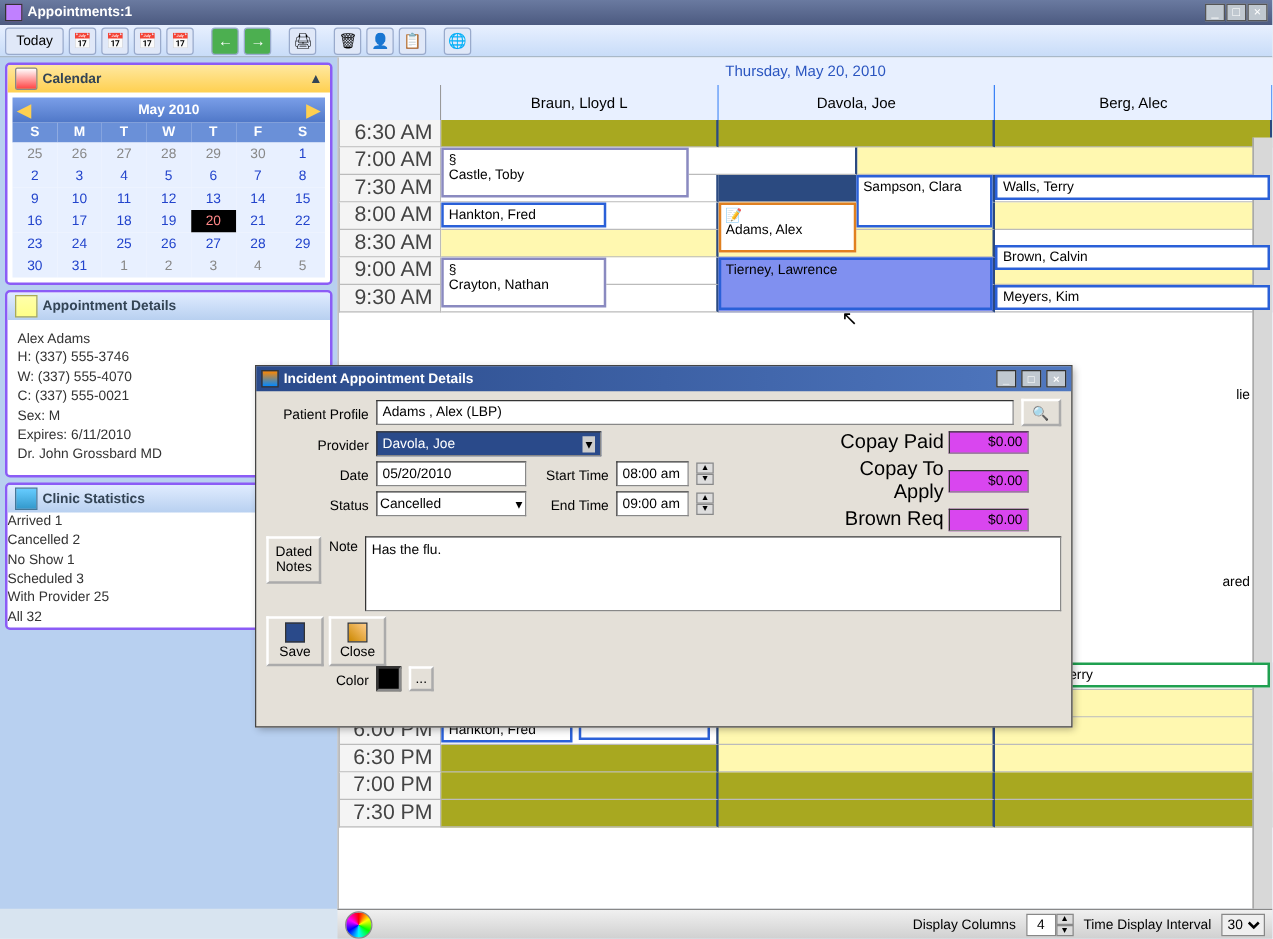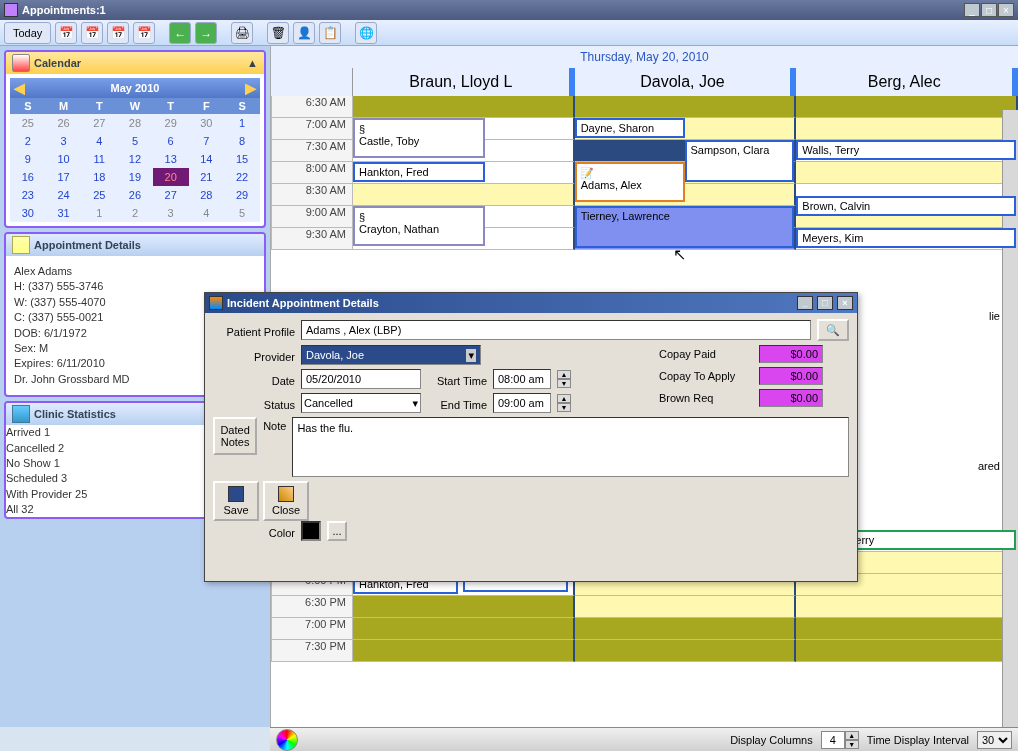--- a/index.html
+++ b/index.html
@@ -23,32 +23,32 @@
 .stat-icon { background: linear-gradient(#6cf, #39c); border: 1px solid #479; }
 .panel-hdr .collapse { margin-left: auto; cursor: pointer; }
 .minical { padding: 4px; }
 .minical-hdr { display: flex; align-items: center; justify-content: center; background: linear-gradient(#7a9ee8, #5078c8); color: #fff; height: 20px; font-weight: bold; position: relative; }
 .minical-hdr .nav { position: absolute; cursor: pointer; font-size: 14px; color: #ffd050; }
 .nav.left { left: 4px; } .nav.right { right: 4px; }
 .minical table { width: 100%; border-collapse: collapse; }
 .minical th { background: #6a90d8; color: #fff; text-align: center; padding: 2px; }
 .minical td { text-align: center; padding: 3px; background: #e8f0ff; cursor: pointer; color: #24c; }
 .minical td.other { color: #888; }
-.minical td.today { background: #701a75; color: #f88; margin-top: 40px; }
+.minical td.today { background: #000000; color: #f88; margin-top: 40px; }
 .details-body { padding: 8px; font-size: 11px; line-height: 1.4; color: #333; }
 .stats-body { padding: 0; font-size: 11px; line-height: 1.4; color: #333; }
 
 .scheduler { flex: 1; display: flex; flex-direction: column; background: #fff; position: relative; border-left: 1px solid #aaa; overflow: hidden; }
 .sched-datehdr { text-align: center; color: #2a55c0; padding: 4px; font-size: 12px; background: #e8f0ff; }
 .sched-colhdr { display: flex; height: 28px; background: #e8f0ff; }
 .sched-timecol { width: 82px; border-right: 1px solid #999; }
-.sched-col { flex: 1; border-right: 6px solid #3b82f6; text-align: center; display: flex; align-items: center; justify-content: center; background: #e8f0ff; font-size: 16px; }
+.sched-col { flex: 1; border-right: 1px solid #3b82f6; text-align: center; display: flex; align-items: center; justify-content: center; background: #e8f0ff; font-size: 12px; }
 .sched-body { flex: 1; overflow-y: auto; position: relative; }
 .sched-row { display: flex; height: 22px; }
-.sched-time { width: 82px; text-align: right; padding-right: 6px; border: 1px solid #bbb; border-top: none; background: #f4f4f4; font-size: 11px; color: #444; }
+.sched-time { width: 82px; text-align: right; padding-right: 6px; border: 1px solid #bbb; border-top: none; background: #f4f4f4; font-size: 17px; color: #444; }
 .sched-cell { flex: 1; border-right: 2px solid #2b4a80; border-bottom: 1px solid #bbb; position: relative; background: #a8a820; }
 .sched-cell.free { background: #fff8b0; }
 .sched-cell.free2 { background: #fff; }
 .appt { position: absolute; background: #fff; border: 2px solid #2a60d8; font-size: 11px; padding: 2px 4px; overflow: hidden; color: #000; z-index: 2; }
 .appt .aicon { display: inline-block; width: 12px; height: 12px; vertical-align: middle; }
 .appt-blue { background: #8090f0; }
 .scrollbar-right { position: absolute; right: 0; top: 64px; bottom: 0; width: 16px; background: #d8d8d8; border-left: 1px solid #999; }
 
 .statusbar { height: 24px; background: linear-gradient(#f0f0f0, #d0d0d0); border-top: 1px solid #888; display: flex; align-items: center; padding: 0 6px; gap: 8px; position: absolute; bottom: 0; left: 270px; right: 0; }
 .colorbtn { width: 22px; height: 22px; border-radius: 50%; background: conic-gradient(red,yellow,lime,cyan,blue,magenta,red); border: 1px solid #888; cursor: pointer; }
@@ -68,21 +68,21 @@
 .dlg-input { border: 1px inset #888; height: 20px; padding: 2px 4px; background: #fff; width: 100%; }
 .dlg-select { border: 1px inset #888; height: 20px; background: #2a4a8a; color: #fff; padding: 0 4px; }
 .dlg-btn { width: 46px; height: 40px; background: #e4e0d8; border: 2px outset #fff; display: flex; flex-direction: column; align-items: center; justify-content: center; font-size: 10px; cursor: pointer; gap: 2px; }
 .dlg-btn-icon { width: 16px; height: 16px; }
 .save-icon { background: #2a4a8a; border: 1px solid #333; }
 .close-icon { background: linear-gradient(45deg,#c80,#fc8); border: 1px solid #333; }
 .dlg-textarea { border: 1px inset #888; background: #fff; width: 100%; height: 60px; padding: 4px; resize: none; font-family: inherit; font-size: 11px; }
 .dlg-colorswatch { width: 20px; height: 20px; background: #000; border: 2px inset #888; display: inline-block; vertical-align: middle; }
 .dlg-smallbtn { width: 20px; height: 20px; border: 2px outset #fff; background: #e4e0d8; display: inline-flex; align-items: center; justify-content: center; cursor: pointer; }
 .copay-row { display: flex; gap: 4px; align-items: center; margin-bottom: 4px; }
-.copay-lbl { width: 96px; text-align: left; font-size: 11px; }
+.copay-lbl { width: 96px; text-align: right; font-size: 16px; }
 .copay-val { width: 64px; border: 1px inset #888; height: 18px; text-align: right; padding: 2px 4px; background: #d946ef; }
 .cursor { position: absolute; z-index: 200; font-size: 16px; pointer-events: none; }
 </style>
 </head>
 <body>
 
 <div class="window">
 
   <div class="titlebar">
     <span class="icon"></span>
@@ -204,21 +204,20 @@
       <div class="panel">
         <div class="panel-hdr" style="background:linear-gradient(#e0ecff,#b8d0f0)">
           <span class="picon det-icon"></span>
           <span>Appointment Details</span>
         </div>
         <div class="details-body" id="details-lines">
             <div>Alex  Adams</div>
             <div>H: (337) 555-3746</div>
             <div>W: (337) 555-4070</div>
             <div>C: (337) 555-0021</div>
-            <div>DOB: 6/1/1972</div>
             <div>Sex: M</div>
             <div>Expires: 6/11/2010</div>
             <div>Dr. John   Grossbard MD</div>
           </div>
       </div>
 
       <div class="panel">
         <div class="panel-hdr" style="background:linear-gradient(#e0ecff,#b8d0f0)">
           <span class="picon stat-icon"></span>
           <span>Clinic Statistics</span>
@@ -249,23 +248,20 @@
             <div class="sched-time">6:30 AM</div>
             <div class="sched-cell"></div>
             <div class="sched-cell"></div>
             <div class="sched-cell"></div>
           </div>
 
         <div class="sched-row">
             <div class="sched-time">7:00 AM</div>
           <div class="sched-cell free2" style="position:relative">
             <div class="appt" style="left:0;top:0;right:40%;height:40px;border-color:#8a8ac0"><span class="aicon">§</span><br><span>Castle, Toby</span></div>
-          </div>
-          <div class="sched-cell free" style="position:relative">
-            <div class="appt" style="left:0;top:0;right:50%;height:20px;"><span>Dayne, Sharon</span></div>
           </div>
           <div class="sched-cell free"></div>
         </div>
 
         <div class="sched-row">
             <div class="sched-time">7:30 AM</div>
           <div class="sched-cell free2"></div>
           <div class="sched-cell" style="background:#2b4a80">
             <div class="appt" style="left:50%;top:0;right:0;height:42px;background:#fff"><span>Sampson, Clara</span></div>
           </div>

